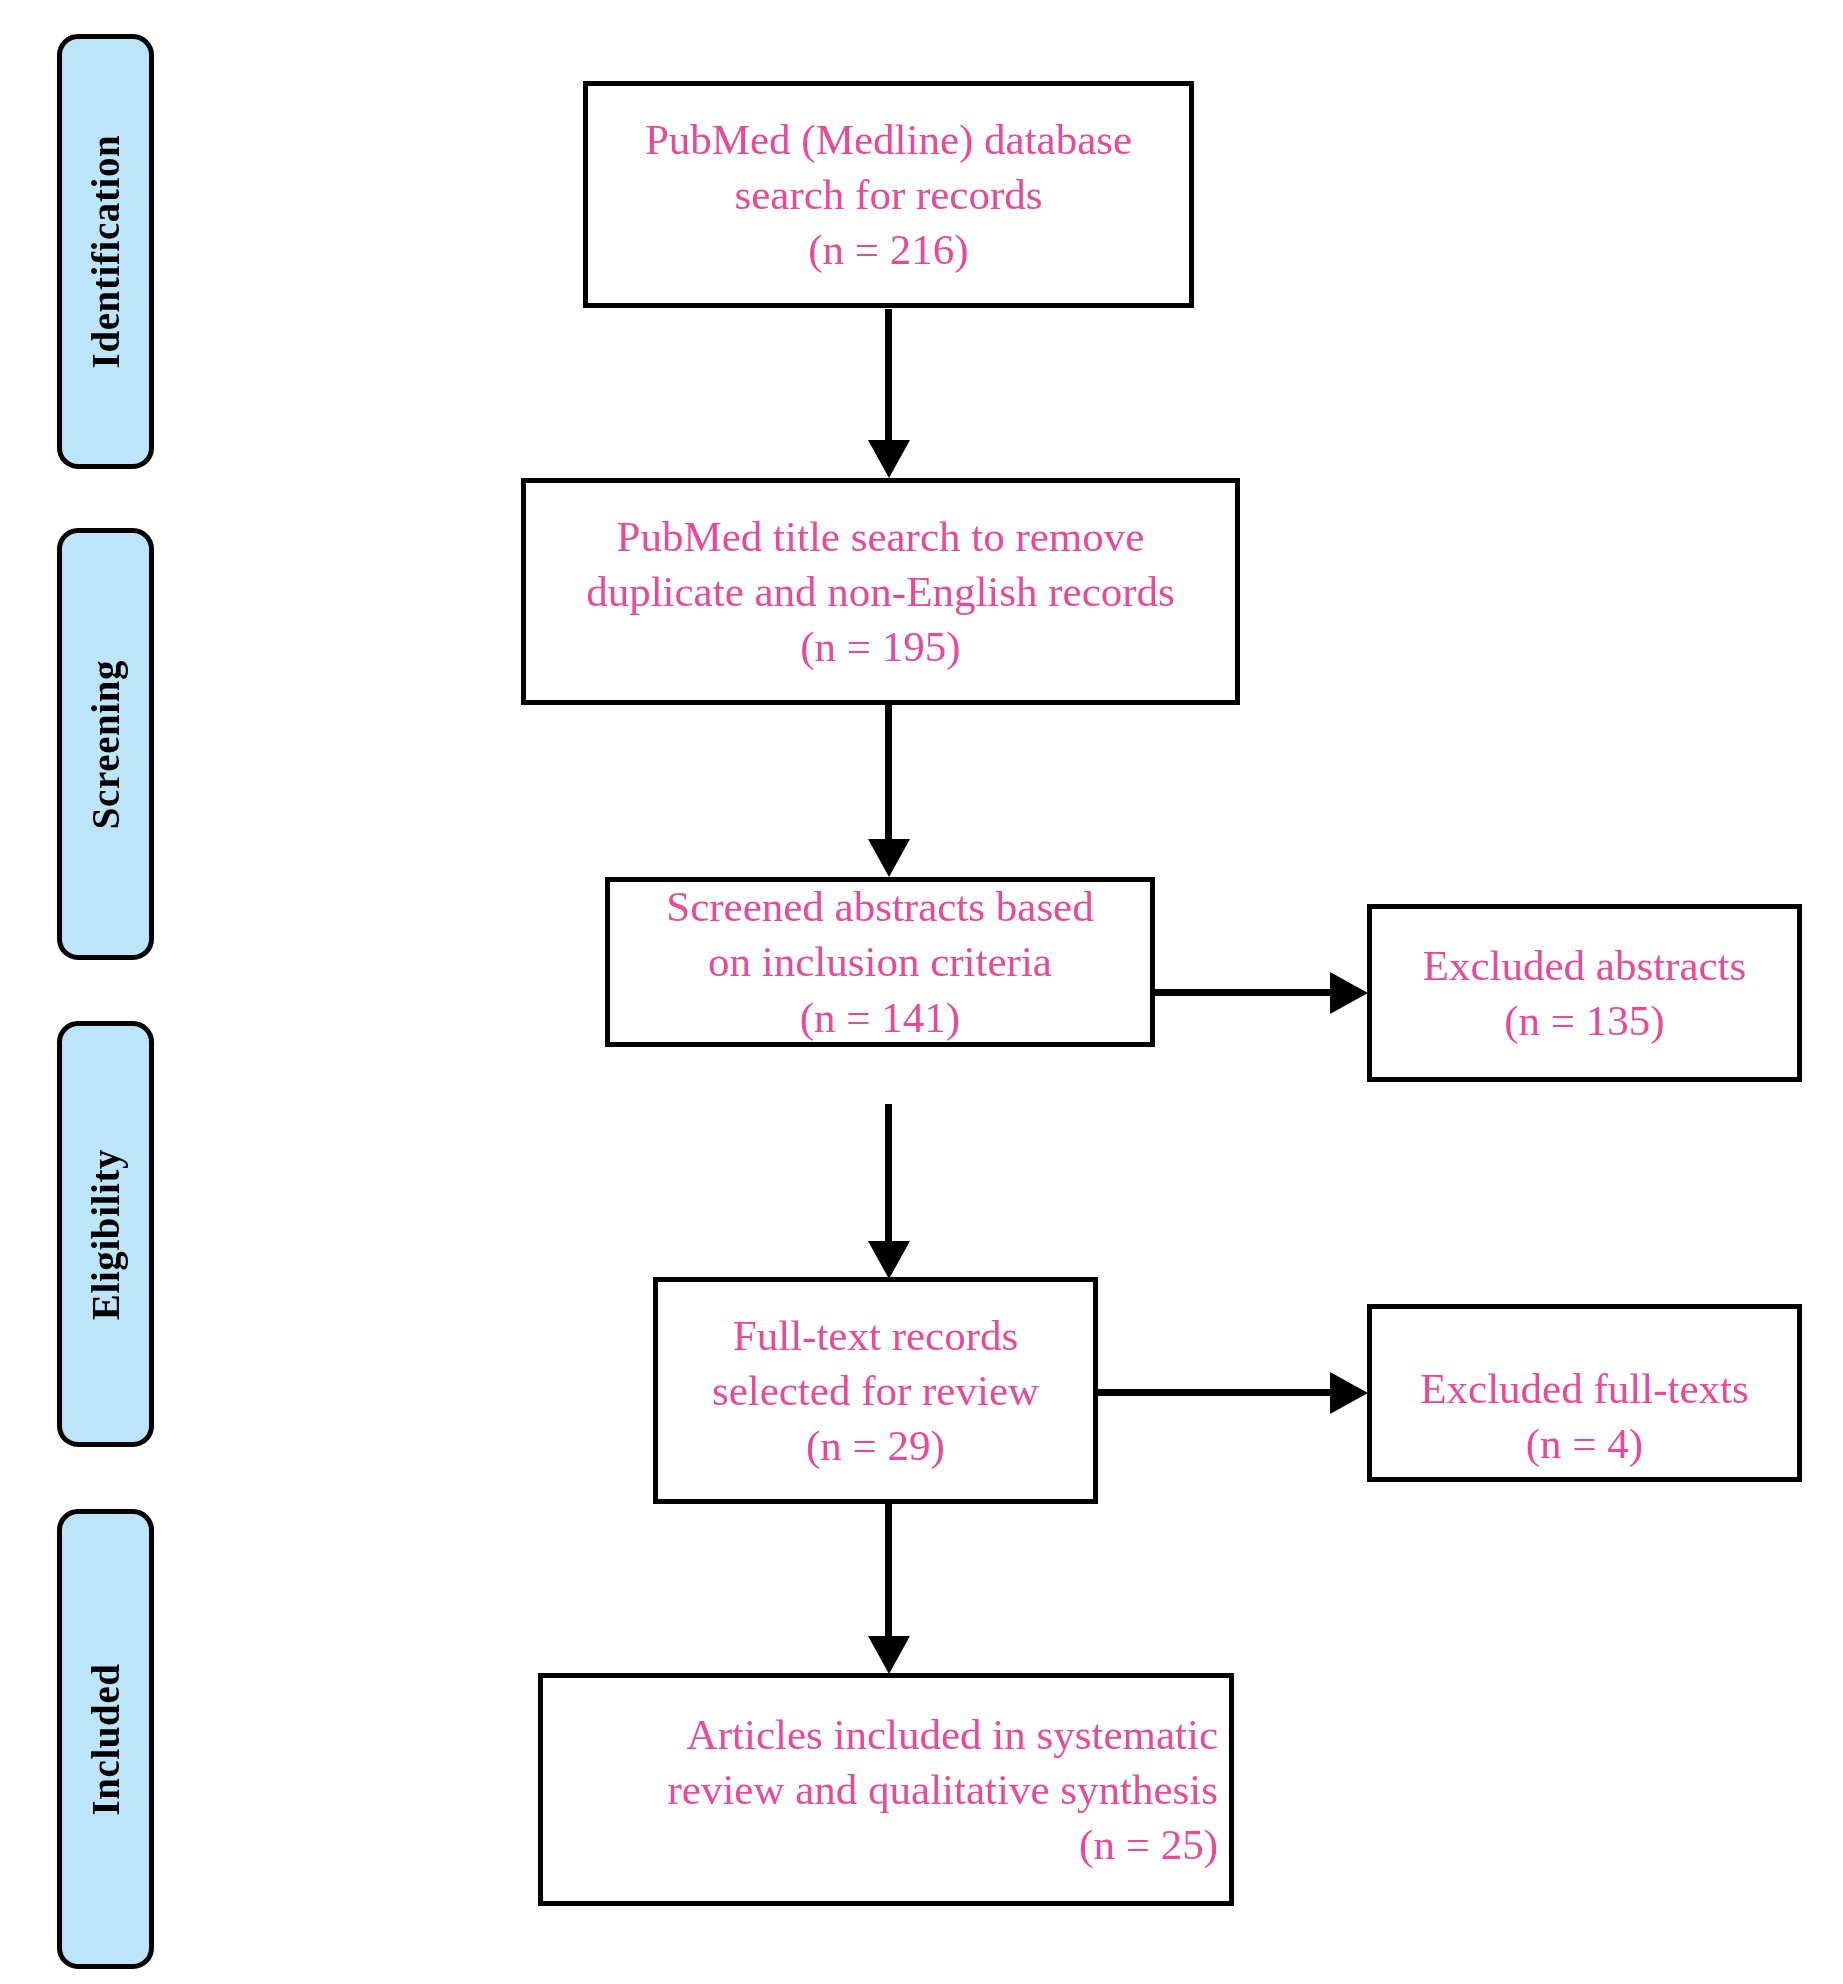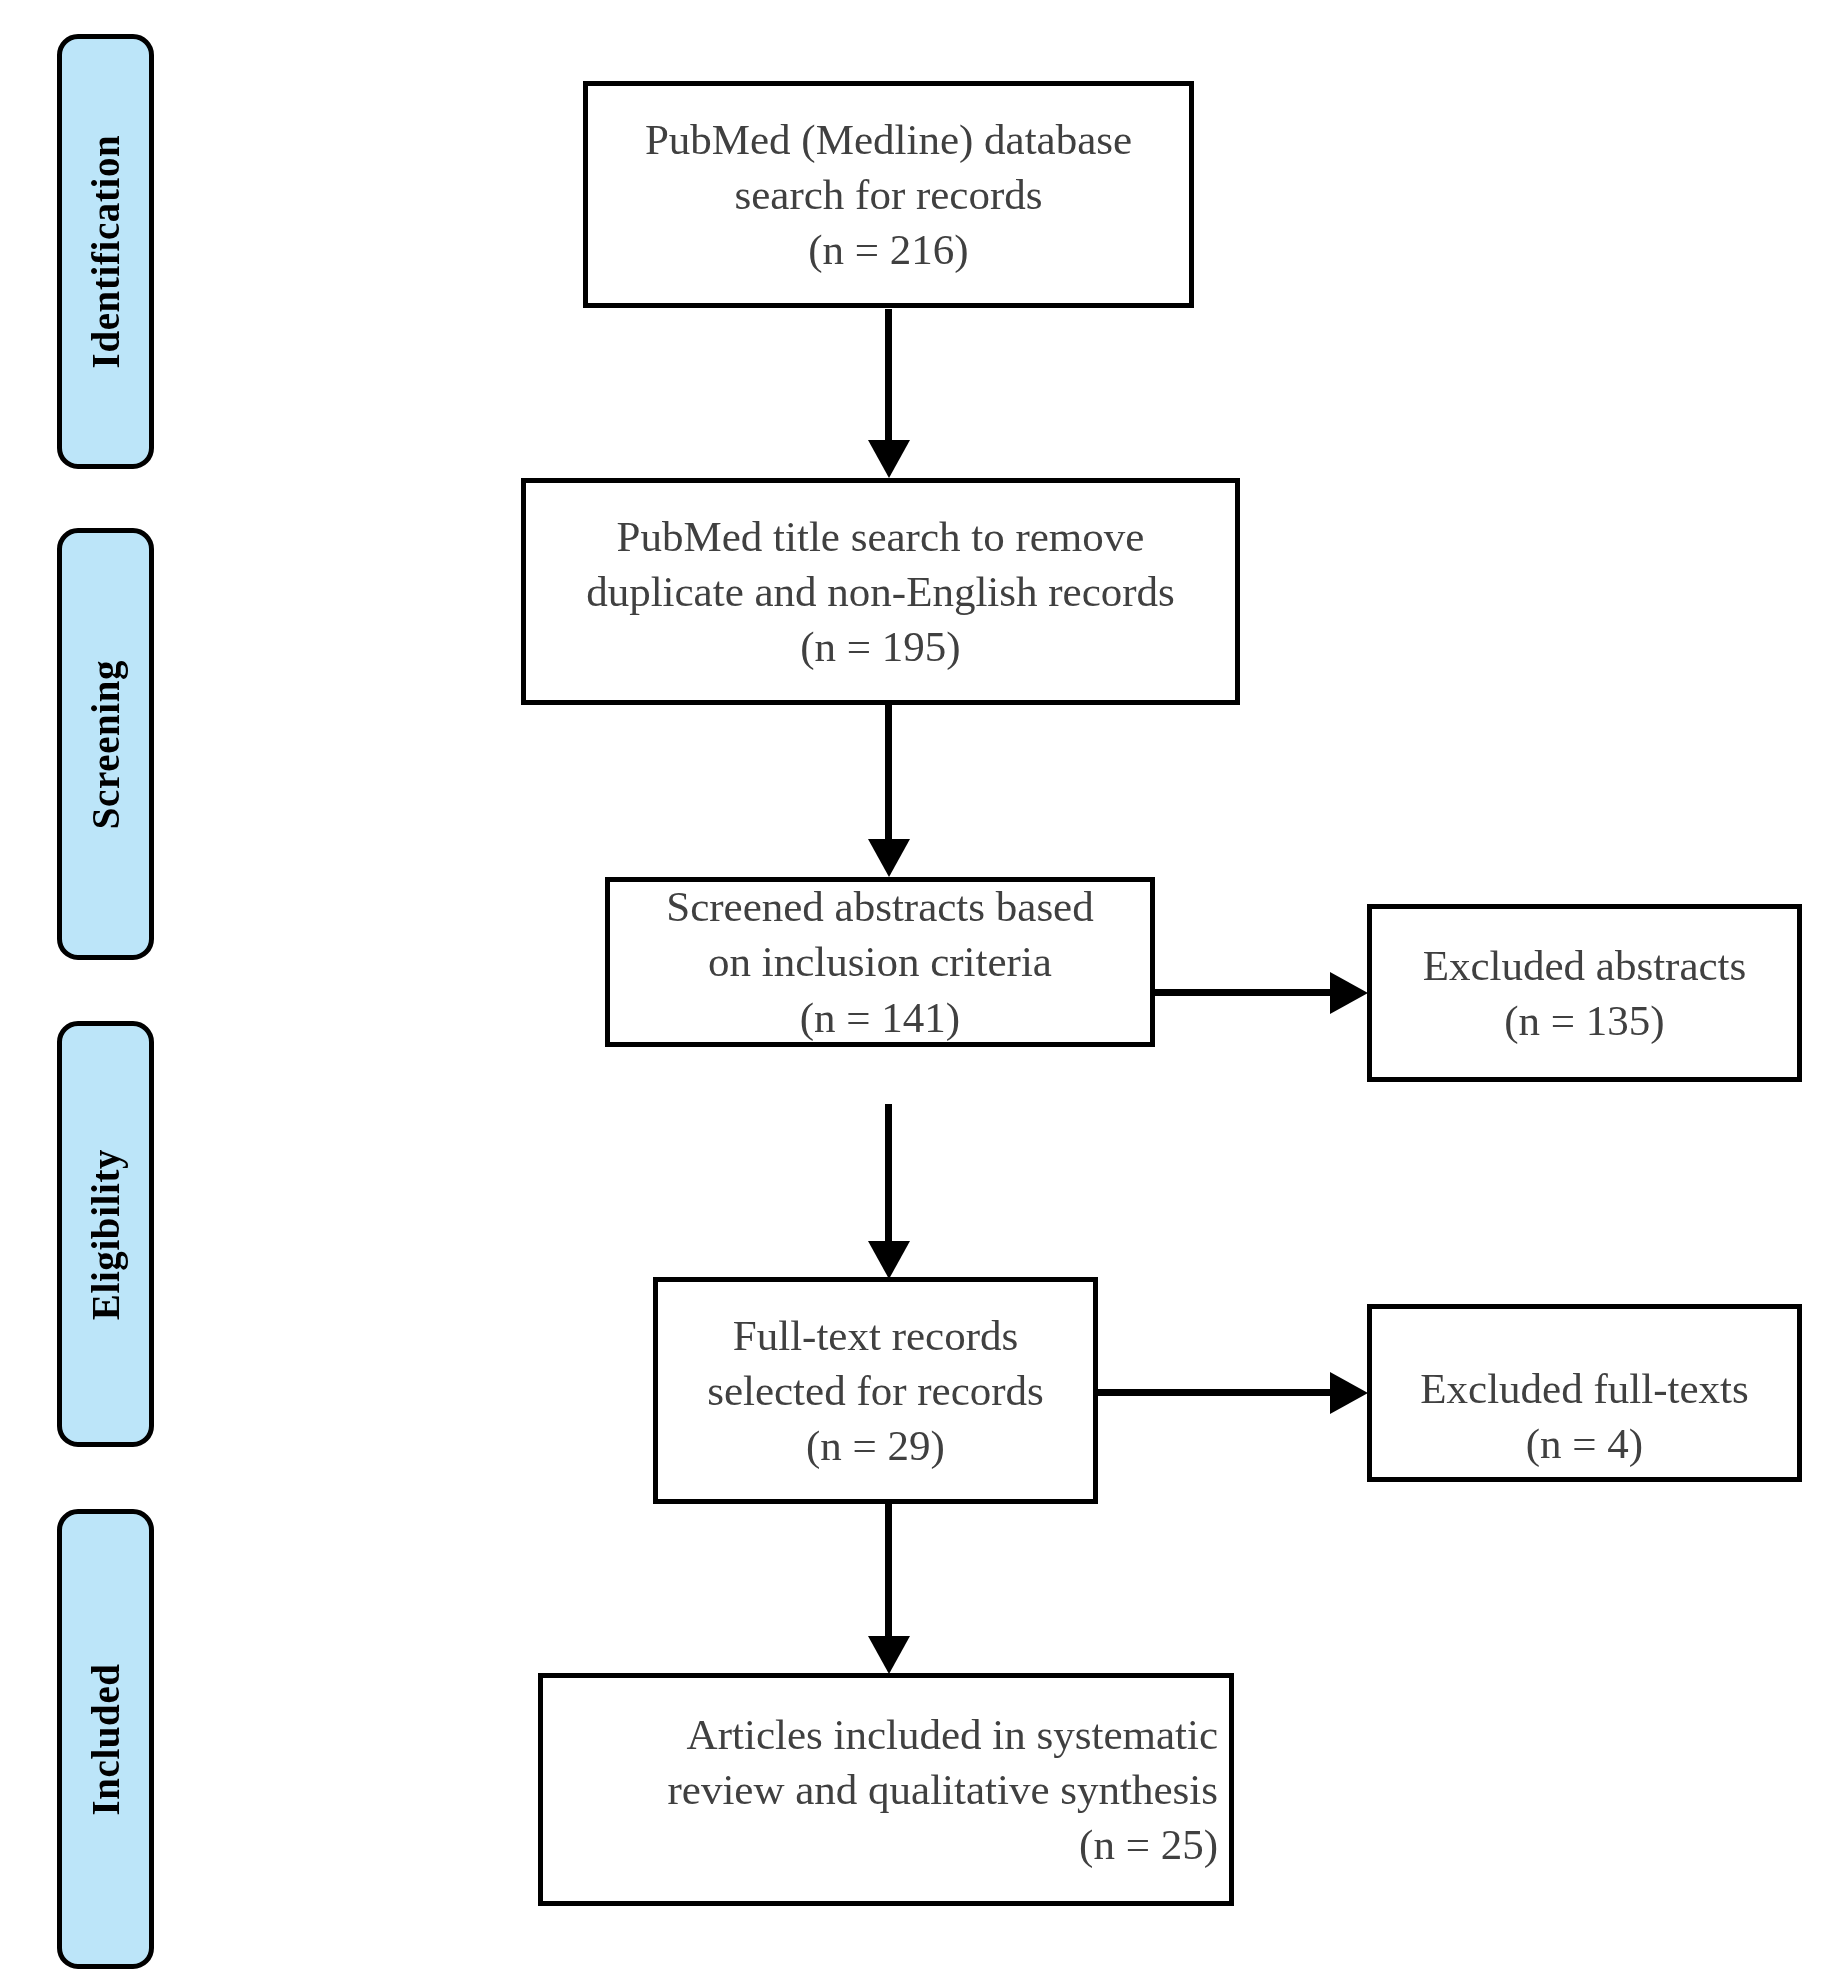--- a/index.html
+++ b/index.html
@@ -50,21 +50,21 @@
     flex-direction: column;
     align-items: center;
     justify-content: center;
     text-align: center;
     padding: 6.2px 11px;
   }
   .flow-box .line {
     font-family: "Liberation Serif", "DejaVu Serif", serif;
     font-size: 43px;
     line-height: 1.28;
-    color: #404040;
+    color: #ec4899;
     white-space: nowrap;
   }
 
   
   .conn-v {
     position: absolute;
     background: #000000;
     width: 7.4px;
   }
   .conn-h {
@@ -128,21 +128,21 @@
     <div class="line">(n = 141)</div>
   </div>
 
   <div class="flow-box" style="left:1367px; top:904px; width:435px; height:178px;">
     <div class="line">Excluded abstracts</div>
     <div class="line">(n = 135)</div>
   </div>
 
   <div class="flow-box" style="left:653px; top:1277px; width:445px; height:227px;">
     <div class="line">Full-text records</div>
-    <div class="line">selected for records</div>
+    <div class="line">selected for review</div>
     <div class="line">(n = 29)</div>
   </div>
 
   <div class="flow-box" style="left:1367px; top:1304px; width:435px; height:178px;justify-content:flex-end;">
     <div class="line">Excluded full-texts</div>
     <div class="line">(n = 4)</div>
   </div>
 
   <div class="flow-box" style="left:538px; top:1673px; width:696px; height:233px;align-items:flex-end;">
     <div class="line">Articles included in systematic</div>

